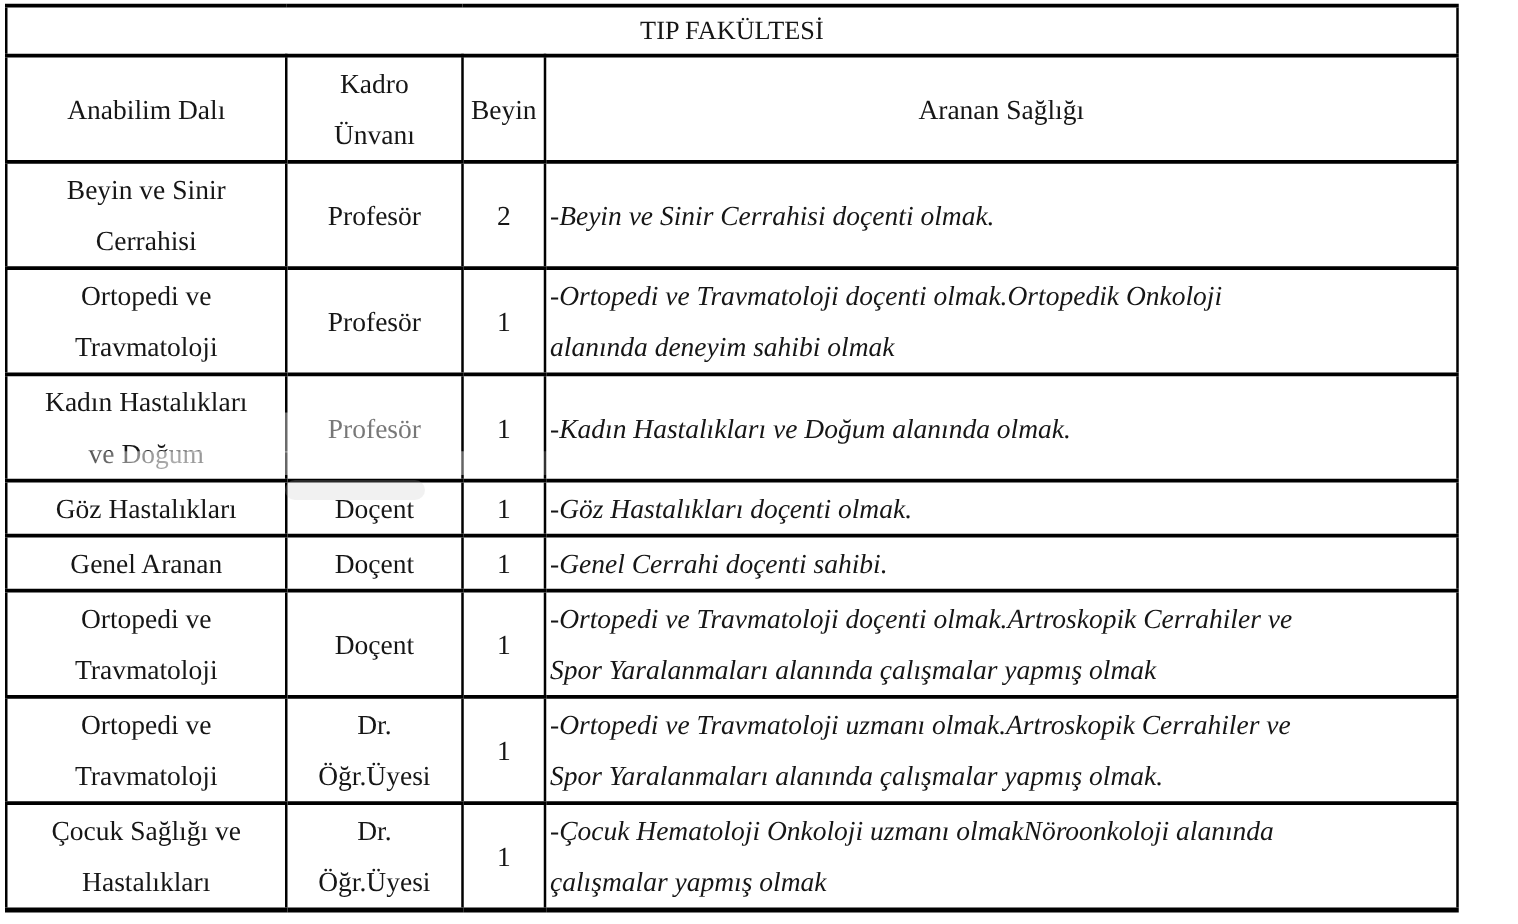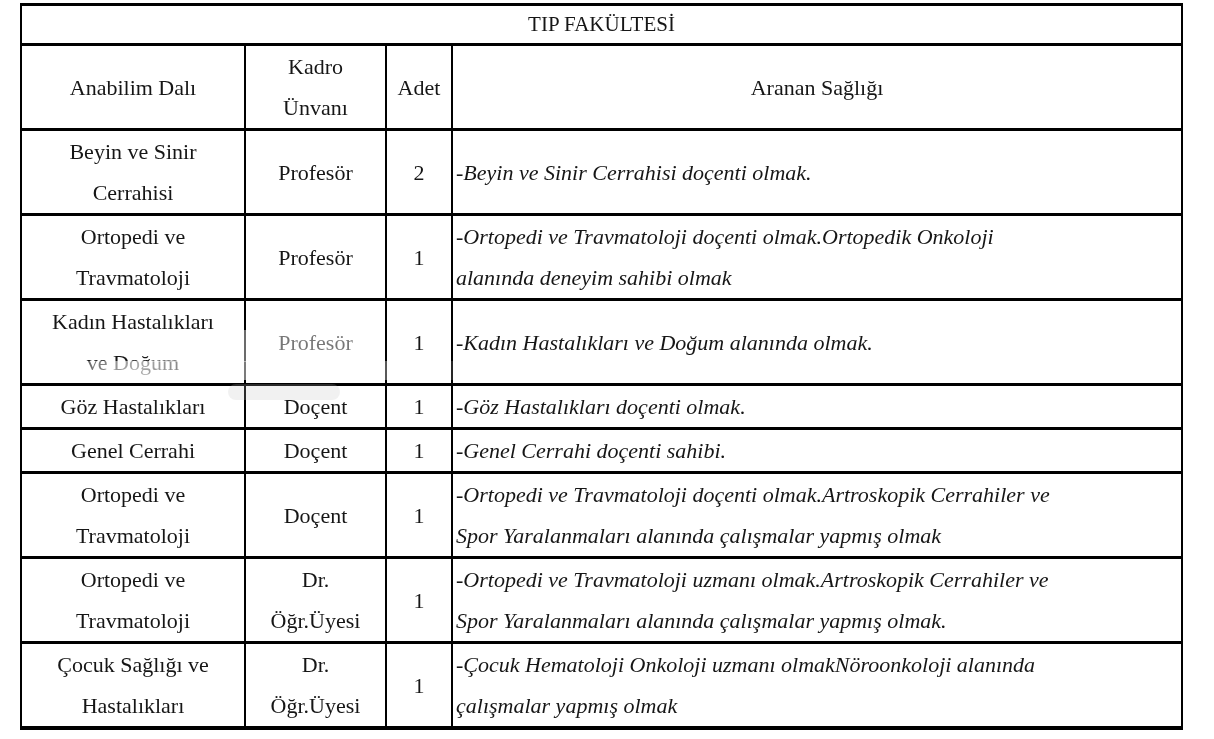--- a/index.html
+++ b/index.html
@@ -12,21 +12,21 @@
     font-family: "Liberation Serif", serif;
   }
   .page {
     position: relative;
     width: 1214px;
     height: 739px;
     background: #ffffff;
   }
   table.doc-table {
     position: absolute;
-    left: 20px;
+    left: 4px;
     top: 3px;
     width: 1161px;
     border-collapse: collapse;
     table-layout: fixed;
     color: #161616;
   }
   .doc-table th, .doc-table td {
     border-left: 2px solid #000;
     border-right: 2px solid #000;
     border-top: 3px solid #000;
@@ -107,21 +107,21 @@
       <col style="width:730px">
     </colgroup>
     <thead>
       <tr class="r-title">
         <th colspan="4">TIP FAKÜLTESİ</th>
       </tr>
       <tr class="r-head">
         <th>Anabilim Dalı</th>
         <th>Kadro
 Ünvanı</th>
-        <th>Adet</th>
+        <th>Beyin</th>
         <th>Aranan Sağlığı</th>
       </tr>
     </thead>
     <tbody>
       <tr class="r-first">
         <td>Beyin ve Sinir
 Cerrahisi</td>
         <td>Profesör</td>
         <td>2</td>
         <td class="req">-Beyin ve Sinir Cerrahisi doçenti olmak.</td>
@@ -141,21 +141,21 @@
         <td>1</td>
         <td class="req">-Kadın Hastalıkları ve Doğum alanında olmak.</td>
       </tr>
       <tr class="r-short">
         <td>Göz Hastalıkları</td>
         <td>Doçent</td>
         <td>1</td>
         <td class="req">-Göz Hastalıkları doçenti olmak.</td>
       </tr>
       <tr class="r-short">
-        <td>Genel Cerrahi</td>
+        <td>Genel Aranan</td>
         <td>Doçent</td>
         <td>1</td>
         <td class="req">-Genel Cerrahi doçenti sahibi.</td>
       </tr>
       <tr class="r-tall">
         <td>Ortopedi ve
 Travmatoloji</td>
         <td>Doçent</td>
         <td>1</td>
         <td class="req">-Ortopedi ve Travmatoloji doçenti olmak.Artroskopik Cerrahiler ve

